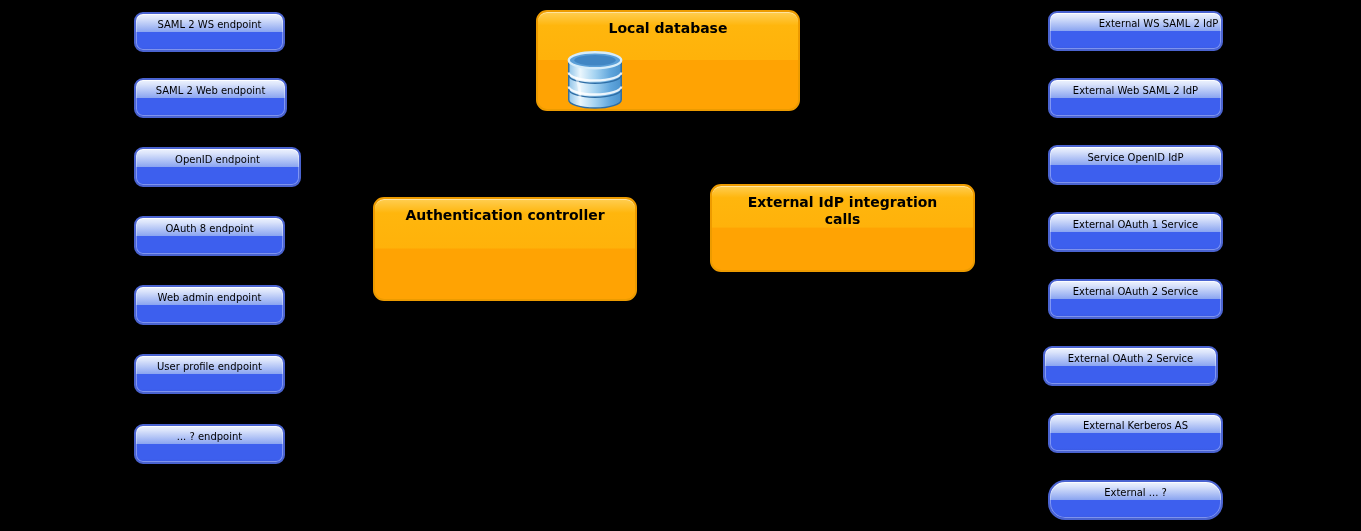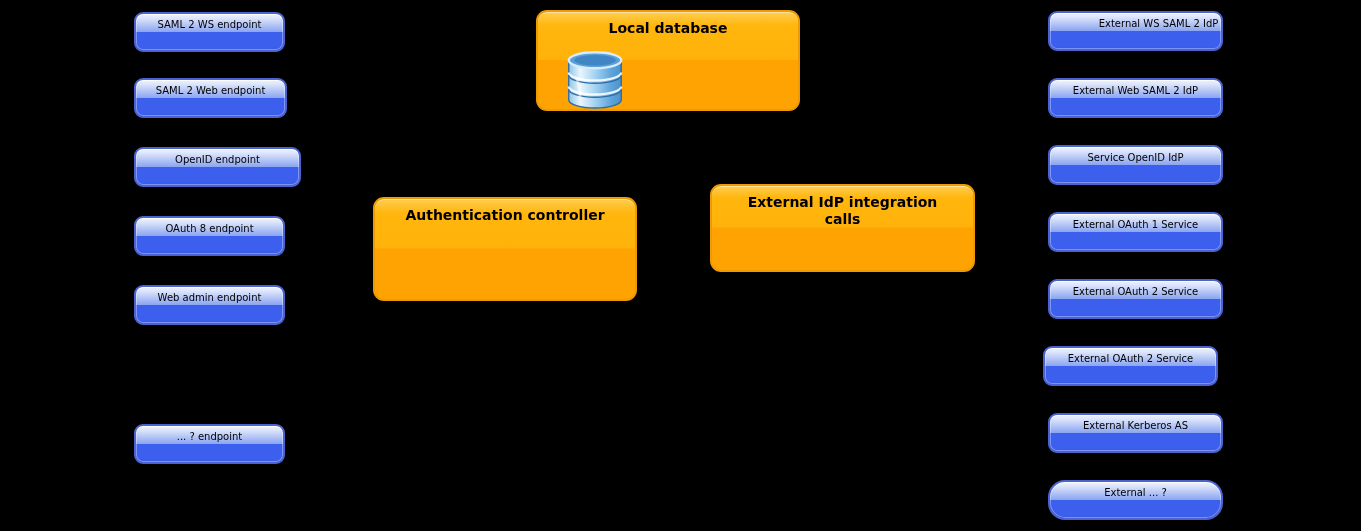--- a/index.html
+++ b/index.html
@@ -43,20 +43,23 @@
     <span class="lbl">SAML 2 Web endpoint</span>
   </div>
   <div class="node blue" style="left:134px;top:147px;width:167px;">
     <span class="lbl">OpenID endpoint</span>
   </div>
   <div class="node blue" style="left:134px;top:216px;width:151px;">
     <span class="lbl">OAuth 8 endpoint</span>
   </div>
   <div class="node blue" style="left:134px;top:285px;width:151px;">
     <span class="lbl">Web admin endpoint</span>
+  </div>
+  <div class="node blue" style="left:134px;top:354px;width:151px;">
+    <span class="lbl">User profile endpoint</span>
   </div>
   <div class="node blue" style="left:134px;top:424px;width:151px;">
     <span class="lbl">... ? endpoint</span>
   </div>
 
   <div class="node orange" style="left:536px;top:10px;width:264px;height:101px;">
     <span class="title">Local database</span>
     <svg class="db-icon" viewBox="0 0 64 64" width="60" height="60" aria-hidden="true">
       <defs>
         <linearGradient id="cylg" x1="0" y1="0" x2="1" y2="0">

